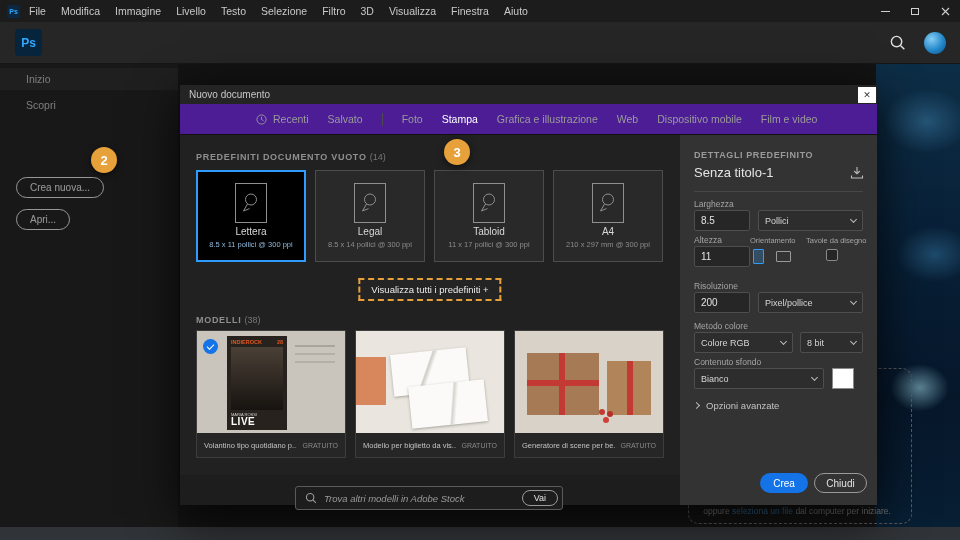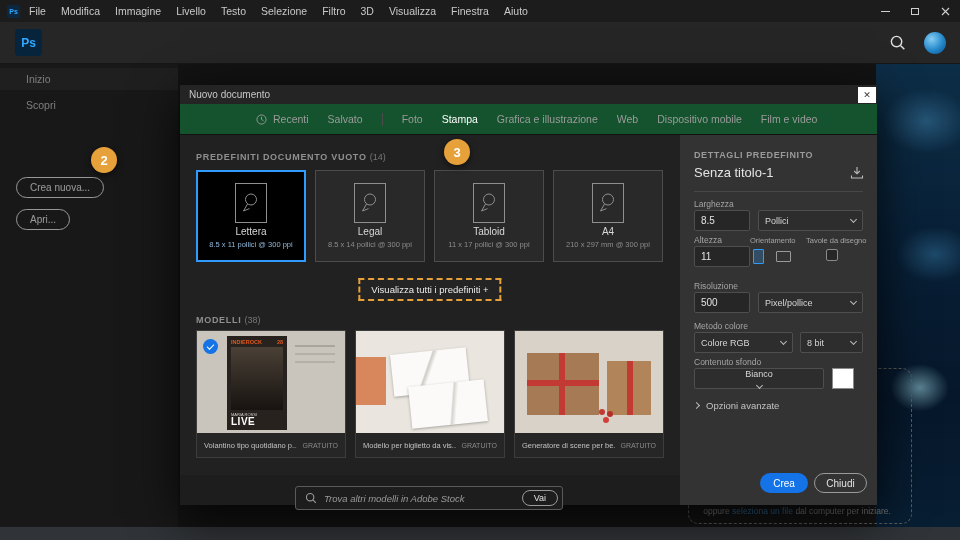--- a/index.html
+++ b/index.html
@@ -44,21 +44,21 @@
 
   
   .coach{position:absolute;width:26px;height:26px;border-radius:50%;background:var(--coach,#e7a13b);color:#fff;font-size:13px;font-weight:bold;display:flex;align-items:center;justify-content:center;box-shadow:0 2px 7px rgba(0,0,0,.55);z-index:70;}
   .coach-2{left:91px;top:83px;}
   .coach-3{left:444px;top:75px;}
 
   
   .dialog{position:absolute;left:180px;top:21px;width:697px;height:420px;background:#212121;box-shadow:0 12px 45px rgba(0,0,0,.8);z-index:60;}
   .dlg-header{height:19px;background:#242424;display:flex;align-items:center;padding-left:9px;font-size:10px;color:#c7c7c7;}
   .dlg-close{margin-left:auto;width:18px;height:16px;background:#fff;color:#3a3a3a;display:flex;align-items:center;justify-content:center;font-size:9px;margin-right:1px;cursor:pointer;}
-  .dlg-tabs{height:31px;background:#14532d;display:flex;align-items:center;gap:19px;padding-left:76px;font-size:10.5px;color:#9b9b9b;border-bottom:1px solid #111;}
+  .dlg-tabs{height:31px;background:#4c1d95;display:flex;align-items:center;gap:19px;padding-left:76px;font-size:10.5px;color:#9b9b9b;border-bottom:1px solid #111;}
   .tab-wrap{display:flex;align-items:center;gap:6px;}
   .dlg-tab.active{color:#fff;}
   .tab-divider{width:1px;height:13px;background:#4b4b4b;}
   .dlg-body{position:absolute;top:50px;left:0;right:0;bottom:0;display:flex;}
   .dlg-left{width:500px;position:relative;background:#212121;}
   .dlg-right{flex:1;background:#333333;position:relative;}
 
   .sec-label{position:absolute;left:16px;font-size:9px;letter-spacing:.7px;color:#8f8f8f;font-weight:bold;}
   .sec-count{font-weight:normal;color:#777;letter-spacing:0;}
   .lbl-presets{top:17px;}
@@ -126,21 +126,21 @@
   .ori{position:absolute;top:111px;width:20px;height:21px;display:flex;align-items:center;justify-content:center;cursor:pointer;}
   .ori-p{left:68px;} .ori-l{left:93px;}
   .ori-p .shape{width:11px;height:15px;border:1.5px solid var(--selection,#31a0ff);background:rgba(49,160,255,.25);border-radius:1px;}
   .ori-l .shape{width:15px;height:11px;border:1.5px solid #9a9a9a;border-radius:1px;}
   .cbx{position:absolute;left:146px;top:114px;width:12px;height:12px;border:1px solid #8a8a8a;background:#262626;border-radius:2px;cursor:pointer;}
   .swatch{position:absolute;left:152px;top:233px;width:22px;height:21px;background:#ffffff;border:1px solid #8a8a8a;cursor:pointer;}
   .adv{position:absolute;left:14px;top:265px;display:flex;align-items:center;gap:7px;font-size:9.5px;color:#c2c2c2;cursor:pointer;}
   .btn-crea{position:absolute;left:80px;top:338px;width:48px;height:20px;border-radius:10px;background:var(--accent,#1473e6);color:#fff;font-size:10px;display:flex;align-items:center;justify-content:center;cursor:pointer;}
   .btn-chiudi{position:absolute;left:134px;top:338px;width:53px;height:20px;border-radius:10px;border:1px solid #9a9a9a;color:#e2e2e2;font-size:10px;display:flex;align-items:center;justify-content:center;cursor:pointer;}
 
-  .row1{top:75px;} .row2{top:111px;} .row3{top:157px;} .row4{top:197px;} .row5{top:233px;flex-direction:column;}
+  .row1{top:75px;} .row2{top:111px;} .row3{top:157px;} .row4{top:197px;} .row5{top:233px;}
 </style>
 </head>
 <body>
 
 <div class="screen">
 
   <div class="titlebar">
     <div class="ps-mini">Ps</div>
     <div class="menus">
       <span>File</span>
@@ -362,21 +362,21 @@
           <div class="num-input row2" style="left:14px;">11</div>
           <div class="ori ori-p">
               <span class="shape"></span>
             </div>
           <div class="ori ori-l">
               <span class="shape"></span>
             </div>
           <div class="cbx"></div>
 
           <div class="dp-label" style="left:14px;top:146px;">Risoluzione</div>
-          <div class="num-input row3" style="left:14px;">500</div>
+          <div class="num-input row3" style="left:14px;">200</div>
           <div class="dd row3" style="left:78px;width:105px;">
             <span>Pixel/pollice</span>
               <i class="chev"></i>
           </div>
 
           <div class="dp-label" style="left:14px;top:186px;">Metodo colore</div>
           <div class="dd row4" style="left:14px;width:99px;">
             <span>Colore RGB</span>
               <i class="chev"></i>
           </div>

